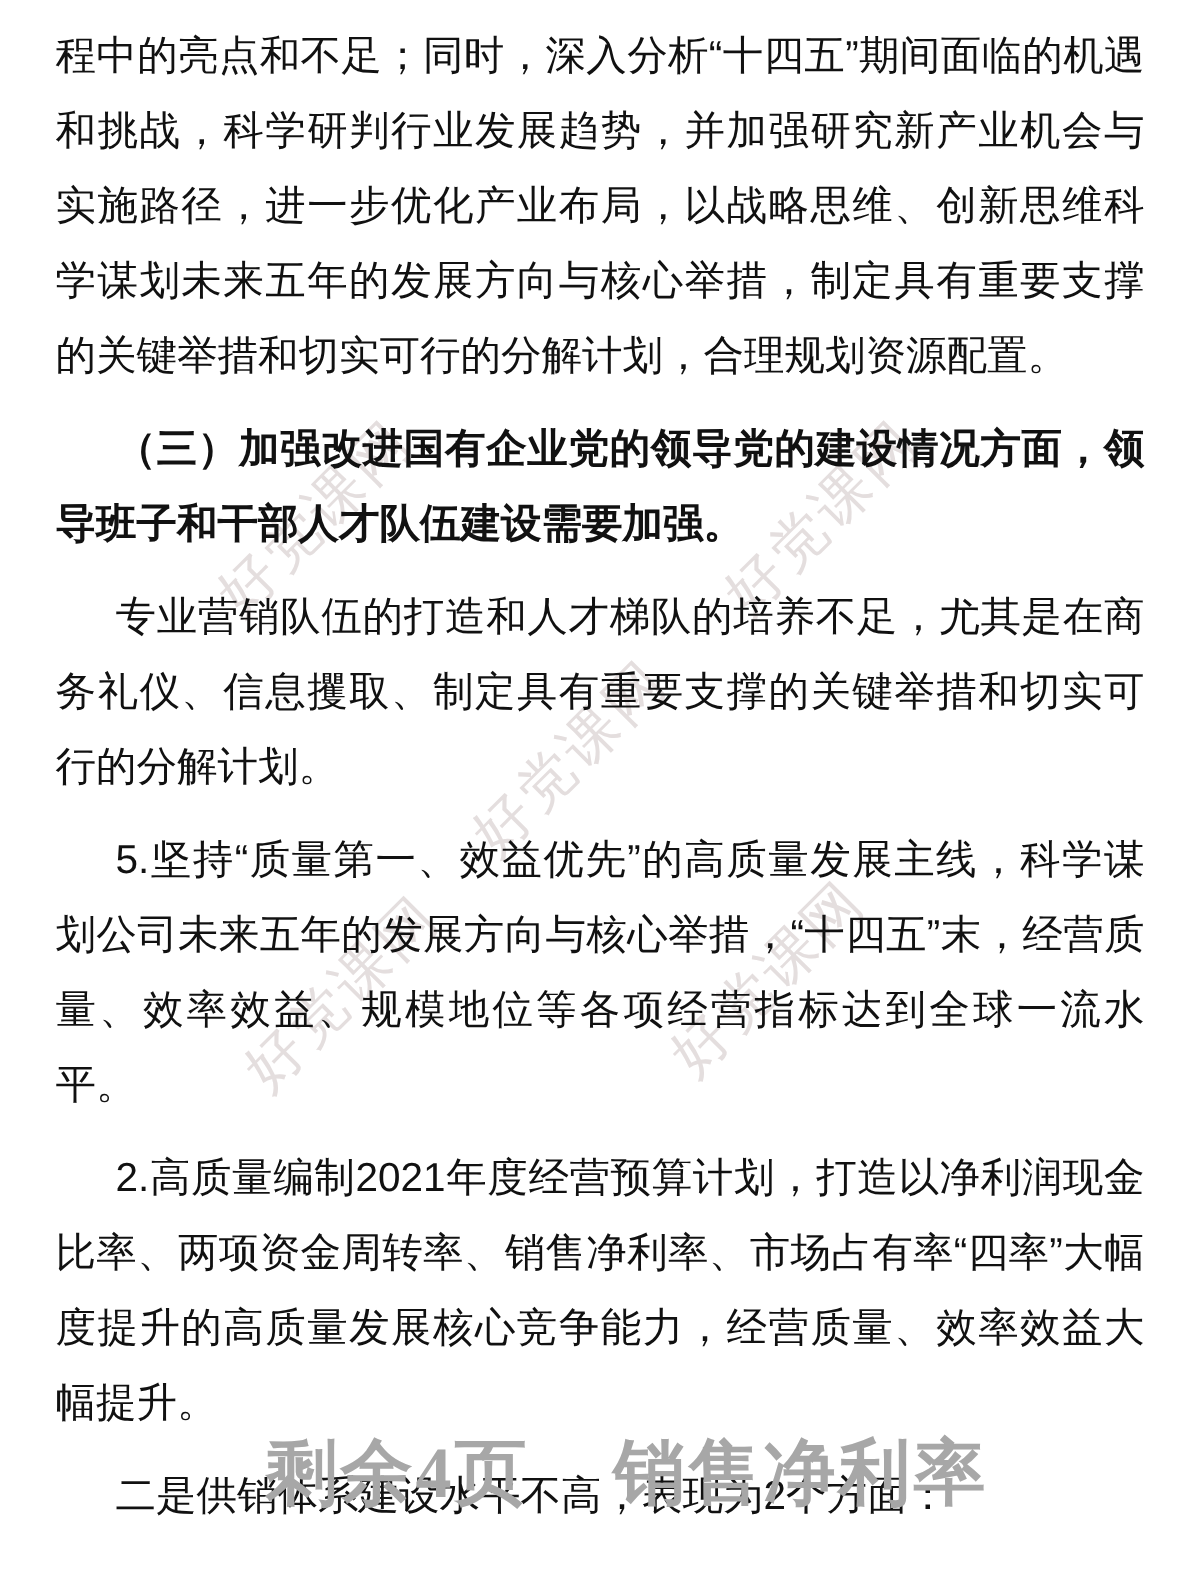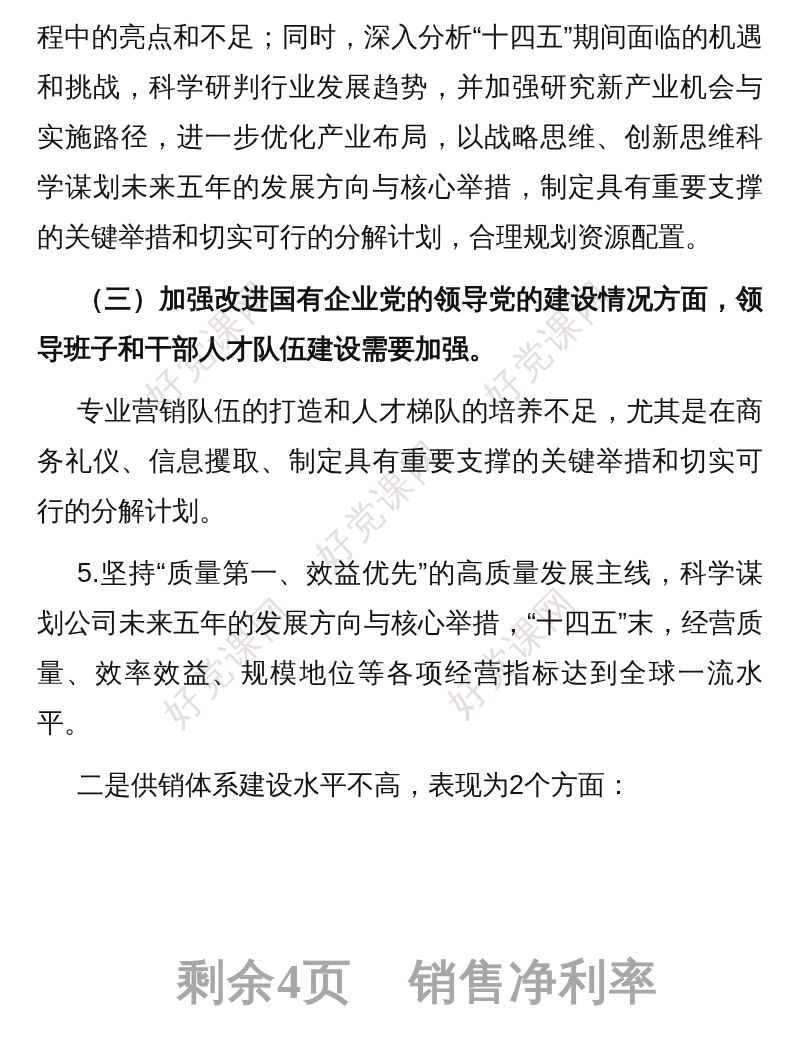--- a/index.html
+++ b/index.html
@@ -73,20 +73,21 @@
     <span class="wm wm3">好党课网</span>
     <span class="wm wm4">好党课网</span>
     <span class="wm wm5">好党课网</span>
   </div>
 
   <div class="content">
     <p class="para">程中的亮点和不足；同时，深入分析“十四五”期间面临的机遇和挑战，科学研判行业发展趋势，并加强研究新产业机会与实施路径，进一步优化产业布局，以战略思维、创新思维科学谋划未来五年的发展方向与核心举措，制定具有重要支撑的关键举措和切实可行的分解计划，合理规划资源配置。</p>
     <p class="para indent bold">（三）加强改进国有企业党的领导党的建设情况方面，领导班子和干部人才队伍建设需要加强。</p>
     <p class="para indent">专业营销队伍的打造和人才梯队的培养不足，尤其是在商务礼仪、信息攫取、制定具有重要支撑的关键举措和切实可行的分解计划。</p>
     <p class="para indent">5.坚持“质量第一、效益优先”的高质量发展主线，科学谋划公司未来五年的发展方向与核心举措，“十四五”末，经营质量、效率效益、规模地位等各项经营指标达到全球一流水平。</p>
+    <p class="para indent">2.高质量编制2021年度经营预算计划，打造以净利润现金比率、两项资金周转率、销售净利率、市场占有率“四率”大幅度提升的高质量发展核心竞争能力，经营质量、效率效益大幅提升。</p>
     <p class="para indent">二是供销体系建设水平不高，表现为2个方面：</p>
   </div>
 
   <div class="footer-overlay">
     <span>剩余4页</span><span class="footer-gap"></span><span>销售净利率</span>
   </div>
 
 </div>
 
 </body></html>

